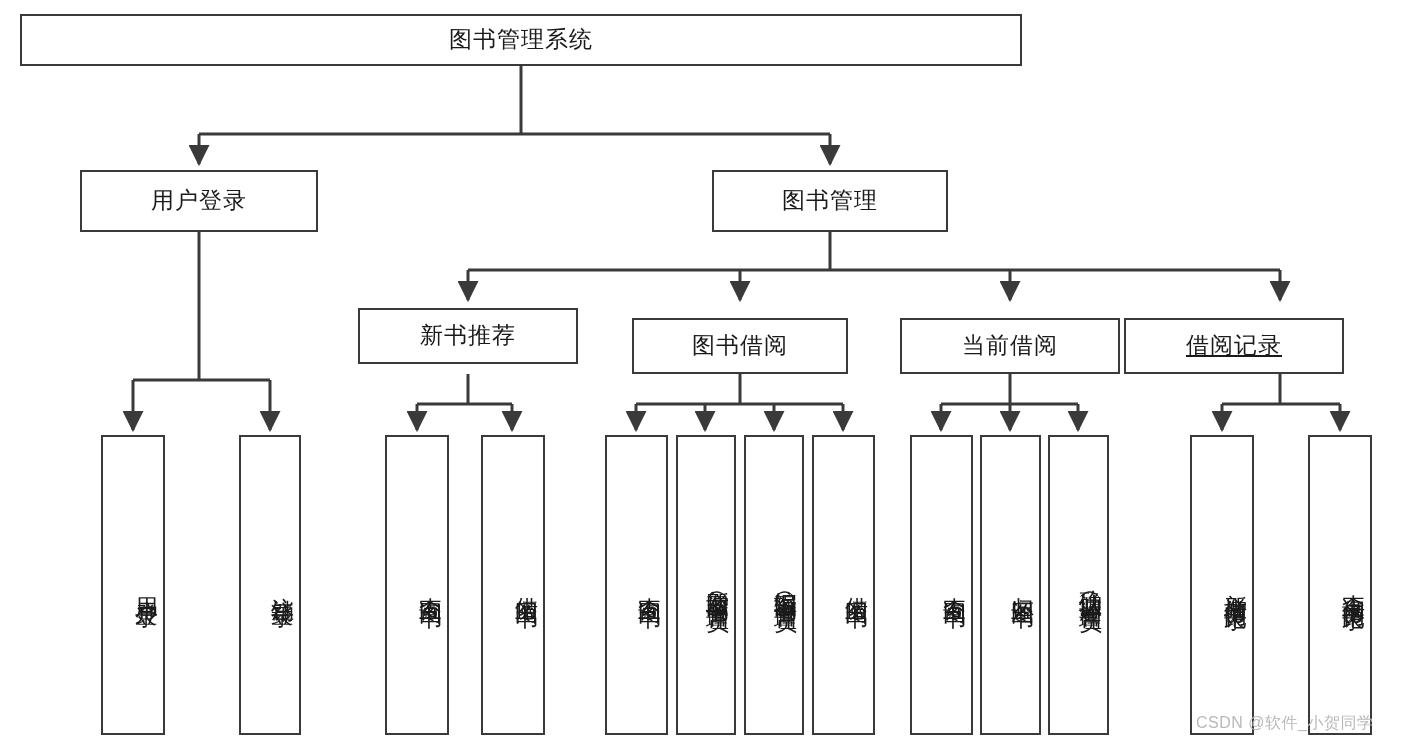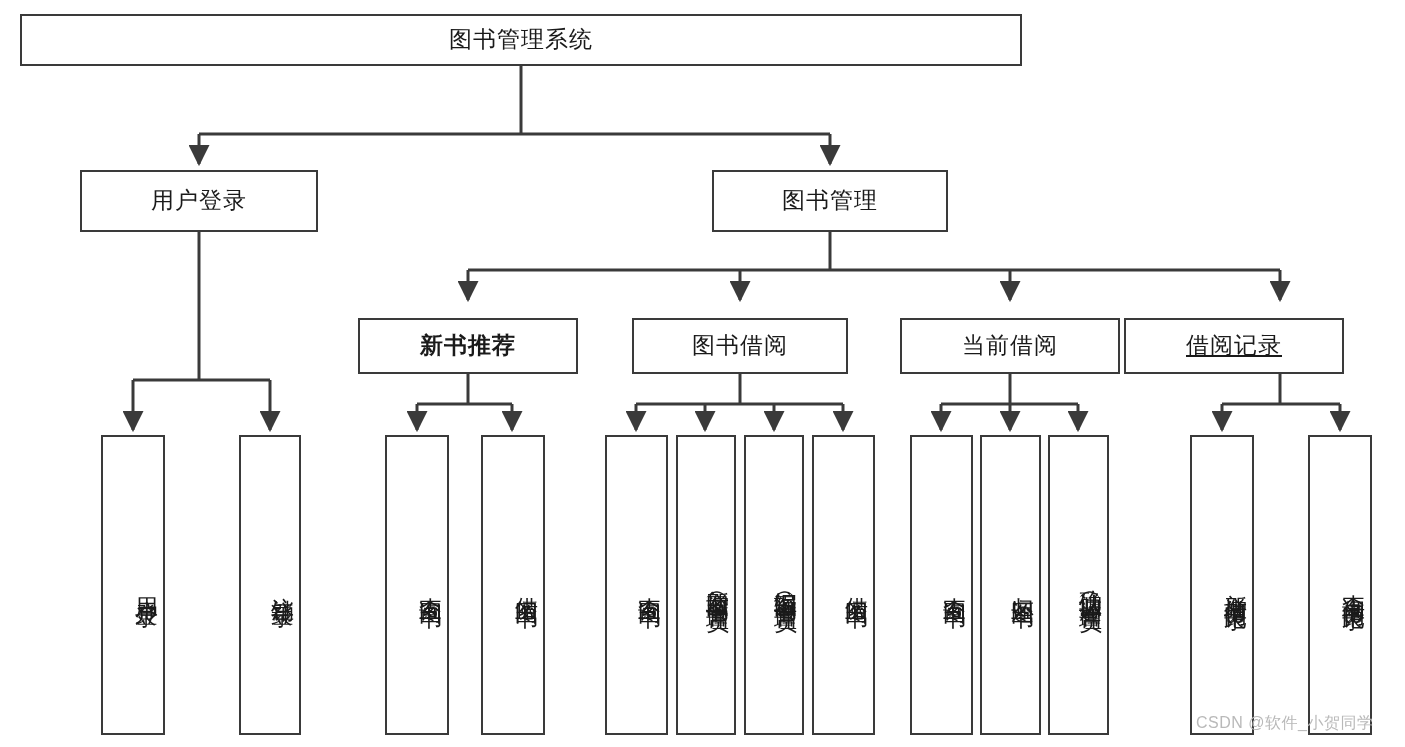--- a/index.html
+++ b/index.html
@@ -124,21 +124,21 @@
     <span>图书管理系统</span>
   </div>
 
   <div class="node horiz" style="left:80px; top:170px; width:238px; height:62px;">
     <span>用户登录</span>
   </div>
   <div class="node horiz" style="left:712px; top:170px; width:236px; height:62px;align-items:center;">
     <span>图书管理</span>
   </div>
 
-  <div class="node horiz" style="left:358px; top:318px; width:220px; height:56px;font-weight:bold;">
+  <div class="node horiz" style="left:358px; top:308px; width:220px; height:56px;">
     <span>新书推荐</span>
   </div>
   <div class="node horiz" style="left:900px; top:318px; width:220px; height:56px;">
     <span>当前借阅</span>
   </div>
   <div class="node horiz" style="left:632px; top:318px; width:216px; height:56px;">
     <span>图书借阅</span>
   </div>
   <div class="node horiz" style="left:1124px; top:318px; width:220px; height:56px;text-decoration:underline;">
     <span>借阅记录</span>

